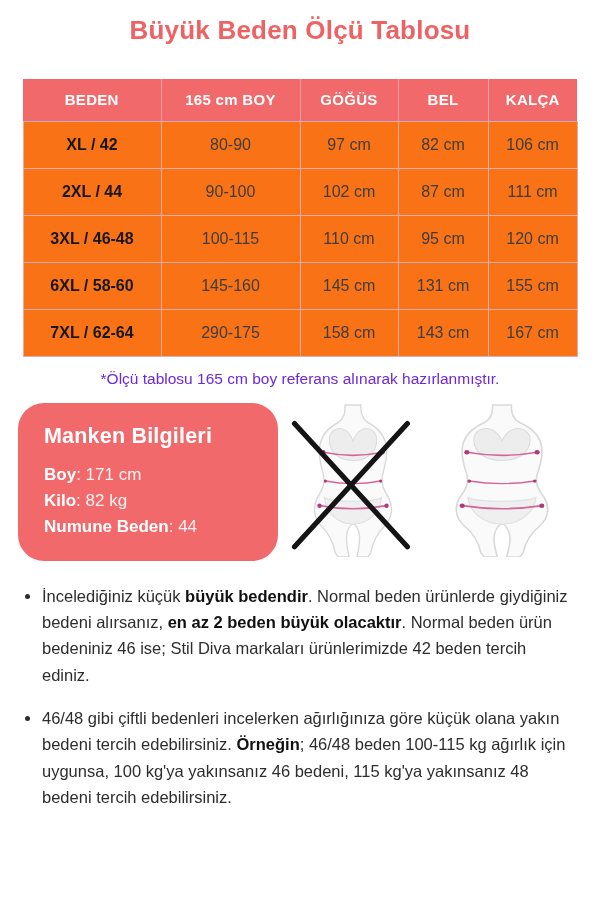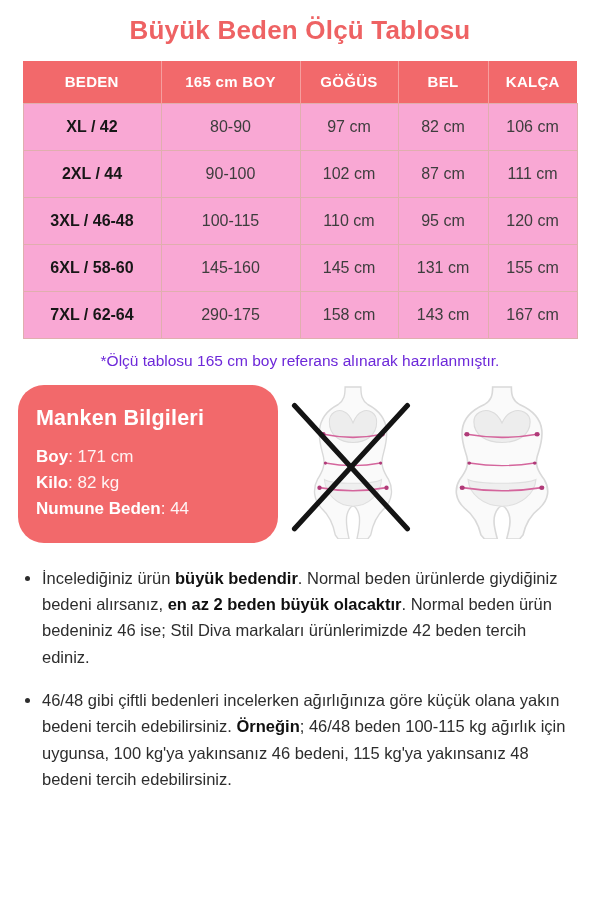--- a/index.html
+++ b/index.html
@@ -17,39 +17,39 @@
     margin-top: 15px;
     text-align: center;
     font-size: 26px;
     font-weight: bold;
     color: #ee6263;
     letter-spacing: 0.2px;
   }
 
   
   table.size-table {
-    margin: 15px auto 0 auto;
+    margin: 33px auto 0 auto;
     width: 554px;
     border-collapse: collapse;
     table-layout: fixed;
   }
   .size-table thead th {
     background: #f2696b;
     color: #ffffff;
     font-size: 15px;
     font-weight: bold;
     height: 42px;
     text-align: center;
     vertical-align: middle;
     letter-spacing: 0.3px;
     border: none;
   }
   .size-table thead th + th { border-left: 1px solid #f69e9e; }
   .size-table tbody td {
-    background: #f9a8d4;
+    background: #f97316;
     border: 1px solid #e0aeae;
     height: 47px;
     text-align: center;
     vertical-align: middle;
     font-size: 16px;
     color: #3d3d3d;
   }
   .size-table tbody td:first-child {
     font-weight: bold;
     color: #171717;
@@ -67,21 +67,21 @@
   .model-row {
     margin: 15px 18px 0 18px;
     display: flex;
     align-items: flex-start;
   }
   .model-box {
     width: 260px;
     min-height: 148px;
     background: #f2696b;
     border-radius: 26px;
-    padding: 21px 24px 20px 18px;
+    padding: 21px 24px 20px 26px;
     color: #ffffff;
   }
   .model-title {
     font-size: 21.5px;
     font-weight: bold;
     margin-bottom: 13px;
     letter-spacing: 0.2px;
   }
   .model-field { font-size: 17px; line-height: 1.55; }
   .model-field .lbl { font-weight: bold; color: #ffffff; }
@@ -223,18 +223,18 @@
               <circle cx="94" cy="100" r="2.2" fill="#b03a78"></circle>
           </g>
         </svg>
       </div>
 
     </div>
   </div>
 
   <div class="notes">
     <ul id="notes-list">
-        <li><span>İncelediğiniz ürün </span><span class="b">büyük bedendir</span><span>. Normal beden ürünlerde giydiğiniz bedeni alırsanız, </span><span class="b">en az 2 beden büyük olacaktır</span><span>. Normal beden ürün bedeniniz 46 ise; Stil Diva markaları ürünlerimizde 42 beden tercih ediniz.</span></li>
+        <li><span>İncelediğiniz küçük </span><span class="b">büyük bedendir</span><span>. Normal beden ürünlerde giydiğiniz bedeni alırsanız, </span><span class="b">en az 2 beden büyük olacaktır</span><span>. Normal beden ürün bedeniniz 46 ise; Stil Diva markaları ürünlerimizde 42 beden tercih ediniz.</span></li>
         <li><span>46/48 gibi çiftli bedenleri incelerken ağırlığınıza göre küçük olana yakın bedeni tercih edebilirsiniz. </span><span class="b">Örneğin</span><span>; 46/48 beden 100-115 kg ağırlık için uygunsa, 100 kg'ya yakınsanız 46 bedeni, 115 kg'ya yakınsanız 48 bedeni tercih edebilirsiniz.</span></li>
       </ul>
   </div>
 
 </div>
 
 </body></html>

